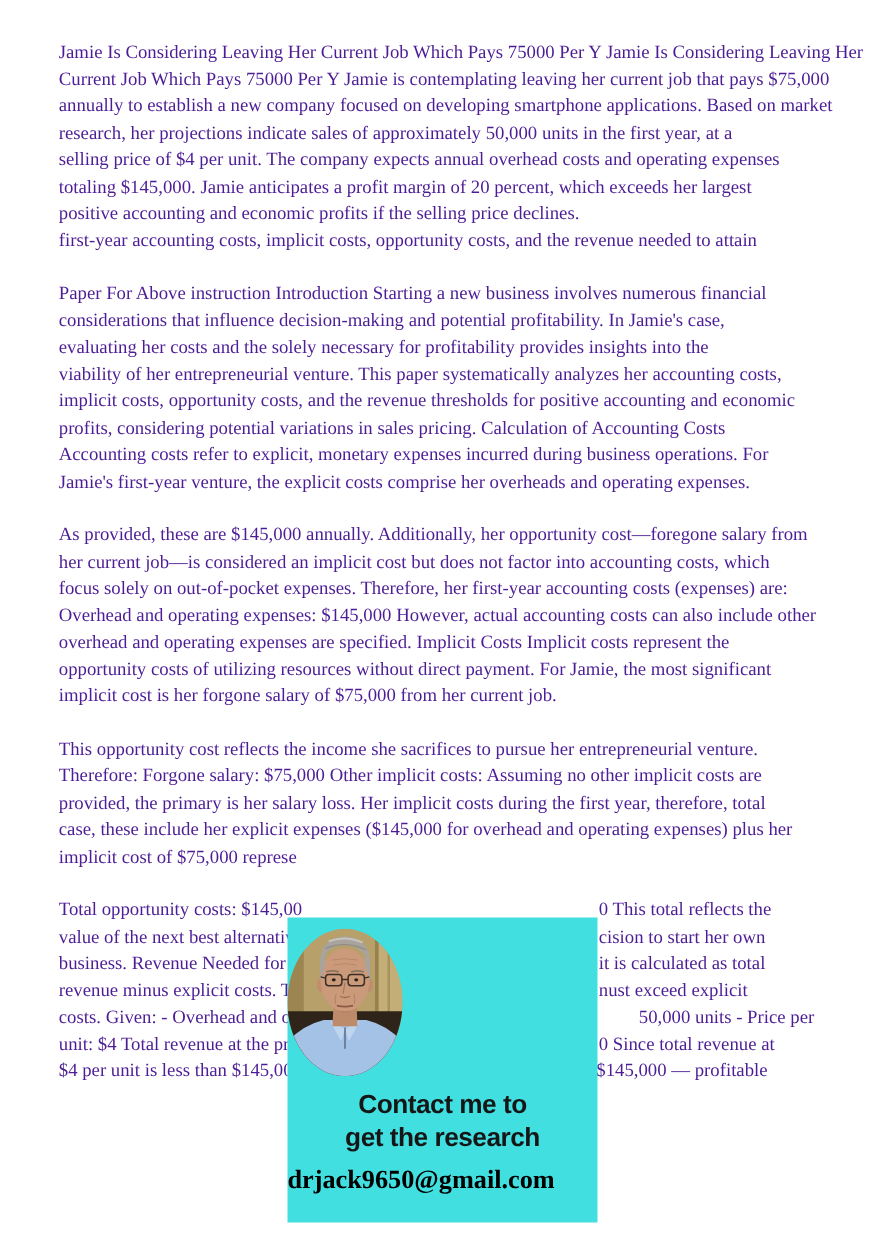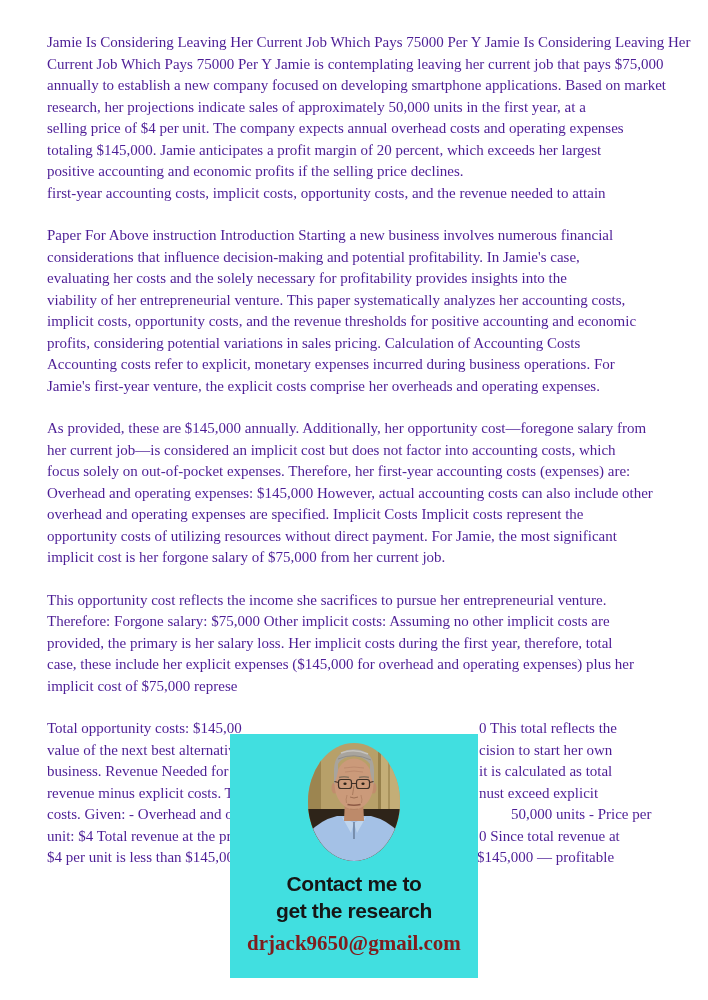--- a/index.html
+++ b/index.html
@@ -11,31 +11,30 @@
     position:absolute;left:47px;top:32px;width:625px;
     font:15px/21.5px "Liberation Serif",serif;color:#4c1d95;z-index:1;
   }
   .para{margin:0 0 21px 0;}
   .ln{white-space:nowrap;}
   .split{position:relative;}
   .rt{position:absolute;left:432px;top:0;white-space:nowrap;}
   .card{
     position:absolute;left:230px;top:734px;width:248px;height:244px;
     background:#41dfe0;z-index:5;display:flex;flex-direction:column;
-    align-items:center;
   }
   .photo{margin-top:9px;width:92px;height:118px;display:block;}
   .cta{
     font-family:"Liberation Sans",sans-serif;font-weight:700;
     font-size:21px;line-height:27px;color:#161616;text-align:center;
     margin-top:9px;letter-spacing:-0.4px;
   }
   .email{
     font-family:"Liberation Serif",serif;font-weight:700;
-    font-size:21px;line-height:24px;color:#7f1d1d;margin-top:7px;
+    font-size:21px;line-height:24px;color:#000000;margin-top:7px;
     white-space:nowrap;
   }
 </style>
 </head>
 <body>
 
 <div class="doc">
 
   <div class="para">
     <div class="ln">Jamie Is Considering Leaving Her Current Job Which Pays 75000 Per Y Jamie Is Considering Leaving Her</div>

